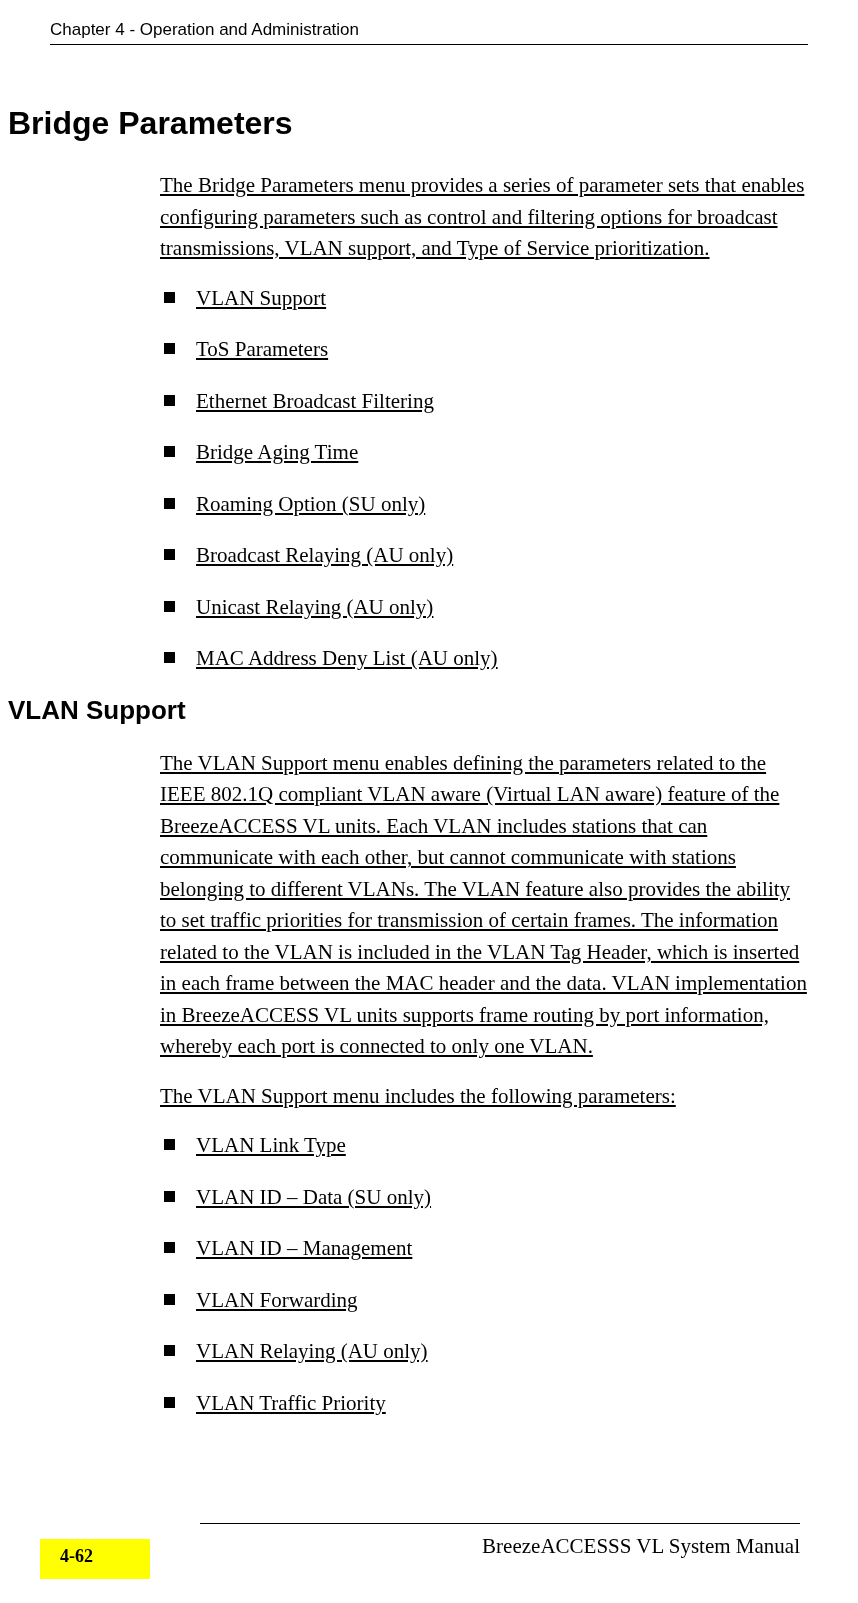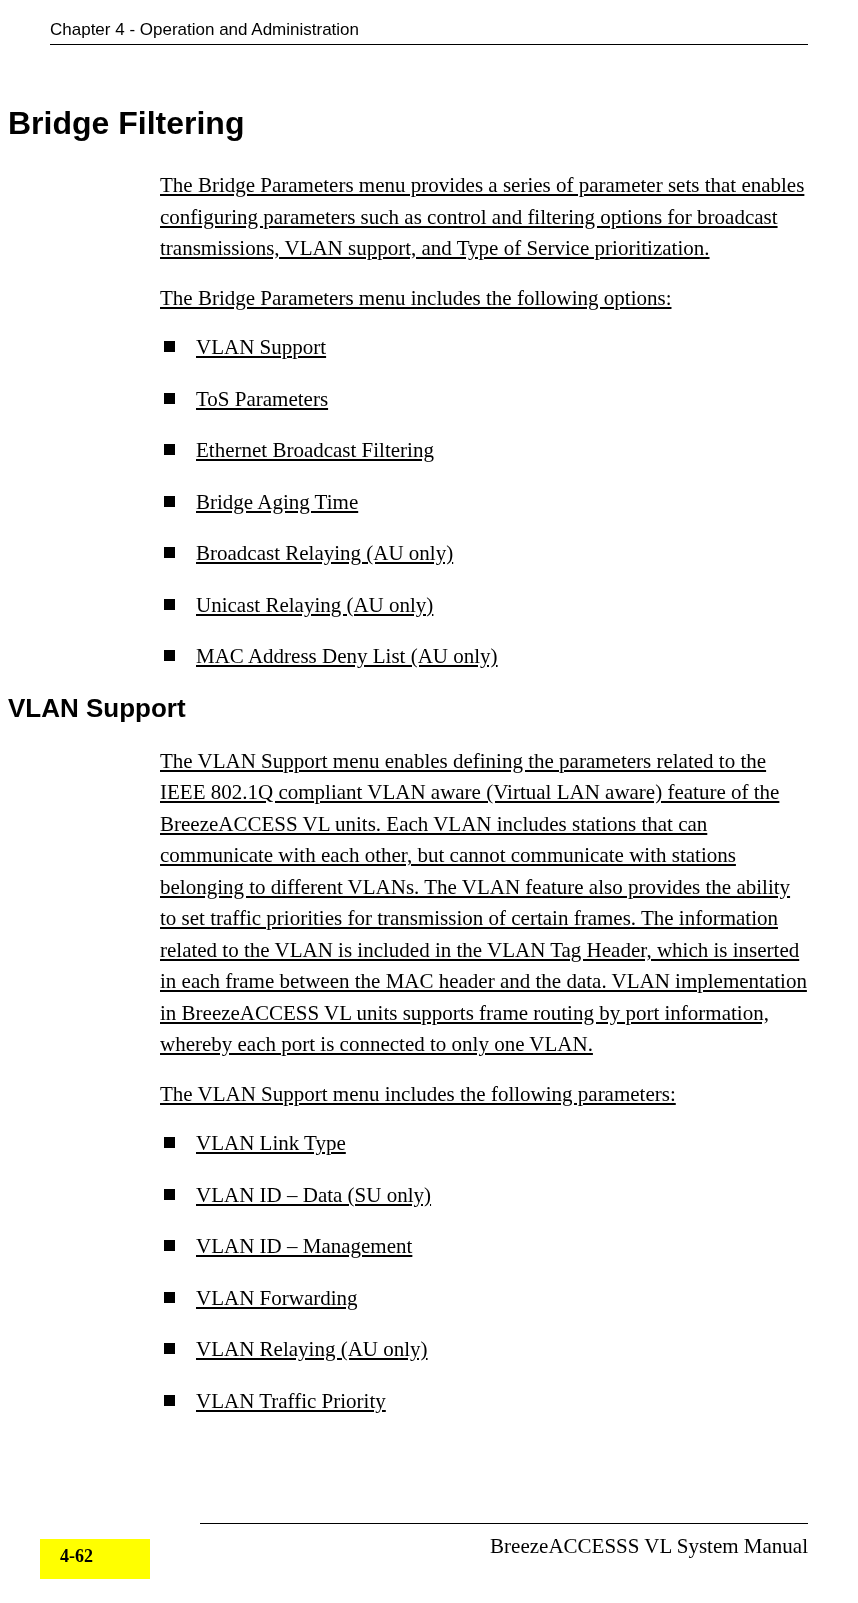--- a/index.html
+++ b/index.html
@@ -64,21 +64,21 @@
   .h2 {
     font-family: Arial, Helvetica, sans-serif;
     font-size: 26px;
     font-weight: bold;
     margin-bottom: 22px;
     margin-left: -42px;
   }
   .footer {
     position: absolute;
     left: 50px;
-    right: 50px;
+    right: 58px;
     bottom: 34px;
   }
   .footer-line {
     border-top: 1px solid #000;
     margin-left: 150px;
     margin-bottom: 10px;
   }
   .footer-text {
     font-size: 21px;
     text-align: right;
@@ -102,30 +102,30 @@
     z-index: 2;
   }
 </style>
 </head>
 <body>
 
 <div class="page">
 
   <div class="chapter-header">Chapter 4 - Operation and Administration</div>
 
-  <div class="h1">Bridge Filtering</div>
+  <div class="h1">Bridge Parameters</div>
 
   <div class="body-block">
     <p class="para">The Bridge Parameters menu provides a series of parameter sets that enables configuring parameters such as control and filtering options for broadcast transmissions, VLAN support, and Type of Service prioritization.</p>
-    <p class="para">The Bridge Parameters menu includes the following options:</p>
     <ul class="blist">
       <li>VLAN Support</li>
       <li>ToS Parameters</li>
       <li>Ethernet Broadcast Filtering</li>
       <li>Bridge Aging Time</li>
+      <li>Roaming Option (SU only)</li>
       <li>Broadcast Relaying (AU only)</li>
       <li>Unicast Relaying (AU only)</li>
       <li>MAC Address Deny List (AU only)</li>
     </ul>
   </div>
 
   <div class="h2">VLAN Support</div>
 
   <div class="body-block">
     <p class="para">The VLAN Support menu enables defining the parameters related to the IEEE 802.1Q compliant VLAN aware (Virtual LAN aware) feature of the BreezeACCESS VL units. Each VLAN includes stations that can communicate with each other, but cannot communicate with stations belonging to different VLANs. The VLAN feature also provides the ability to set traffic priorities for transmission of certain frames. The information related to the VLAN is included in the VLAN Tag Header, which is inserted in each frame between the MAC header and the data. VLAN implementation in BreezeACCESS VL units supports frame routing by port information, whereby each port is connected to only one VLAN.</p>

